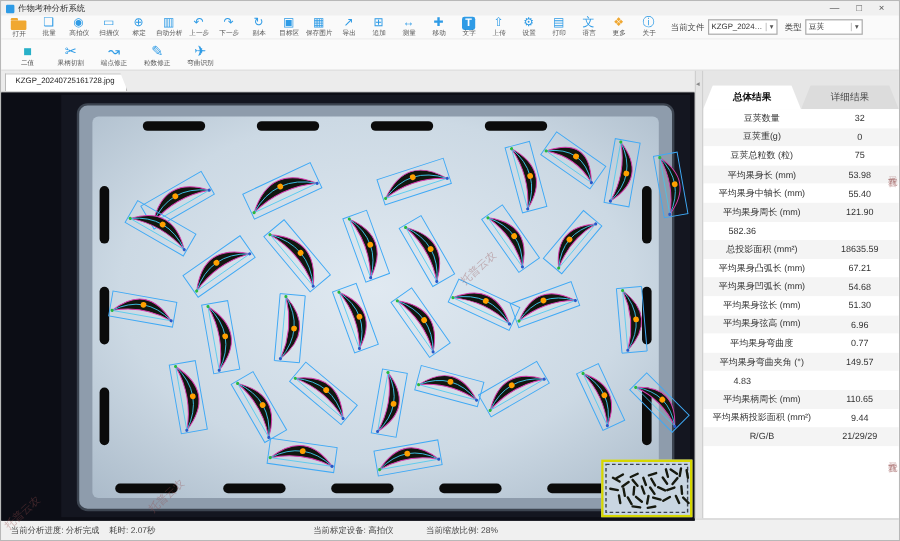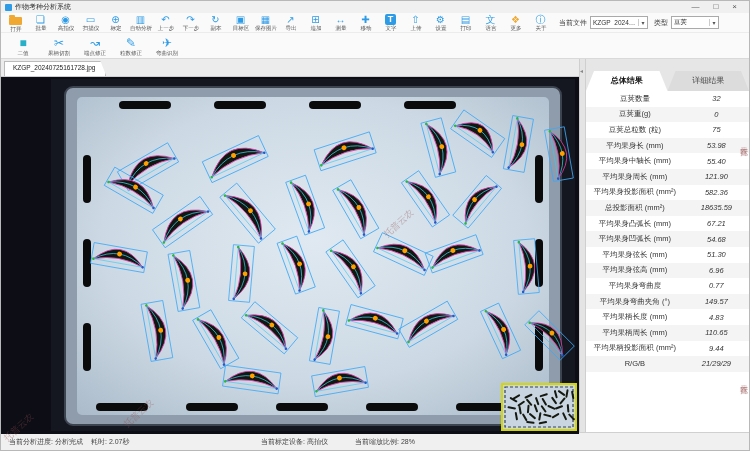--- a/index.html
+++ b/index.html
@@ -77,21 +77,21 @@
   .ptab.active { background:#fff; font-weight:bold; color:#111; }
   .ptab.inactive { background:#dcdcdc; color:#444; }
   .ptable { flex:1; overflow:hidden; background:#fff; }
   .thead { display:flex; height:16px; background:#1987d0; color:#fff; font-size:8px; }
   .thead div { flex:1; display:flex; align-items:center; justify-content:center; }
   .trow { display:flex; height:15.6px; font-size:7.5px; color:#333; }
   .trow:nth-child(even) { background:#f4f4f4; }
   .trow:nth-child(odd) { background:#ffffff; }
   .trow .tl { width:60%; display:flex; align-items:center; justify-content:center;
     white-space:nowrap; overflow:hidden; }
-  .trow .tv { width:40%; display:flex; align-items:center; justify-content:center;font-style:italic; }
+  .trow .tv { width:40%; display:flex; align-items:center; justify-content:center; }
 
   
   .statusbar { height:18px; background:#f0f0f0; border-top:1px solid #d0d0d0;
     display:flex; align-items:center; font-size:7px; color:#444; flex:none;
     padding-left:8px; }
   .statusbar .sitem { margin-right:0; white-space:nowrap; }
   .statusbar .s1 { width:82px; } .statusbar .s2 { width:160px; }
   .statusbar .s3 { width:90px; margin-left:10px; }
   .statusbar .s4 { margin-left:4px; }
 
@@ -640,21 +640,20 @@
             </div>
             <div class="trow">
               <div class="tl">平均果身中轴长 (mm)</div>
               <div class="tv">55.40</div>
             </div>
             <div class="trow">
               <div class="tl">平均果身周长 (mm)</div>
               <div class="tv">121.90</div>
             </div>
             <div class="trow">
-              <div class="tl">平均果身投影面积 (mm²)</div>
               <div class="tv">582.36</div>
             </div>
             <div class="trow">
               <div class="tl">总投影面积 (mm²)</div>
               <div class="tv">18635.59</div>
             </div>
             <div class="trow">
               <div class="tl">平均果身凸弧长 (mm)</div>
               <div class="tv">67.21</div>
             </div>
@@ -672,21 +671,20 @@
             </div>
             <div class="trow">
               <div class="tl">平均果身弯曲度</div>
               <div class="tv">0.77</div>
             </div>
             <div class="trow">
               <div class="tl">平均果身弯曲夹角 (°)</div>
               <div class="tv">149.57</div>
             </div>
             <div class="trow">
-              <div class="tl">平均果柄长度 (mm)</div>
               <div class="tv">4.83</div>
             </div>
             <div class="trow">
               <div class="tl">平均果柄周长 (mm)</div>
               <div class="tv">110.65</div>
             </div>
             <div class="trow">
               <div class="tl">平均果柄投影面积 (mm²)</div>
               <div class="tv">9.44</div>
             </div>

